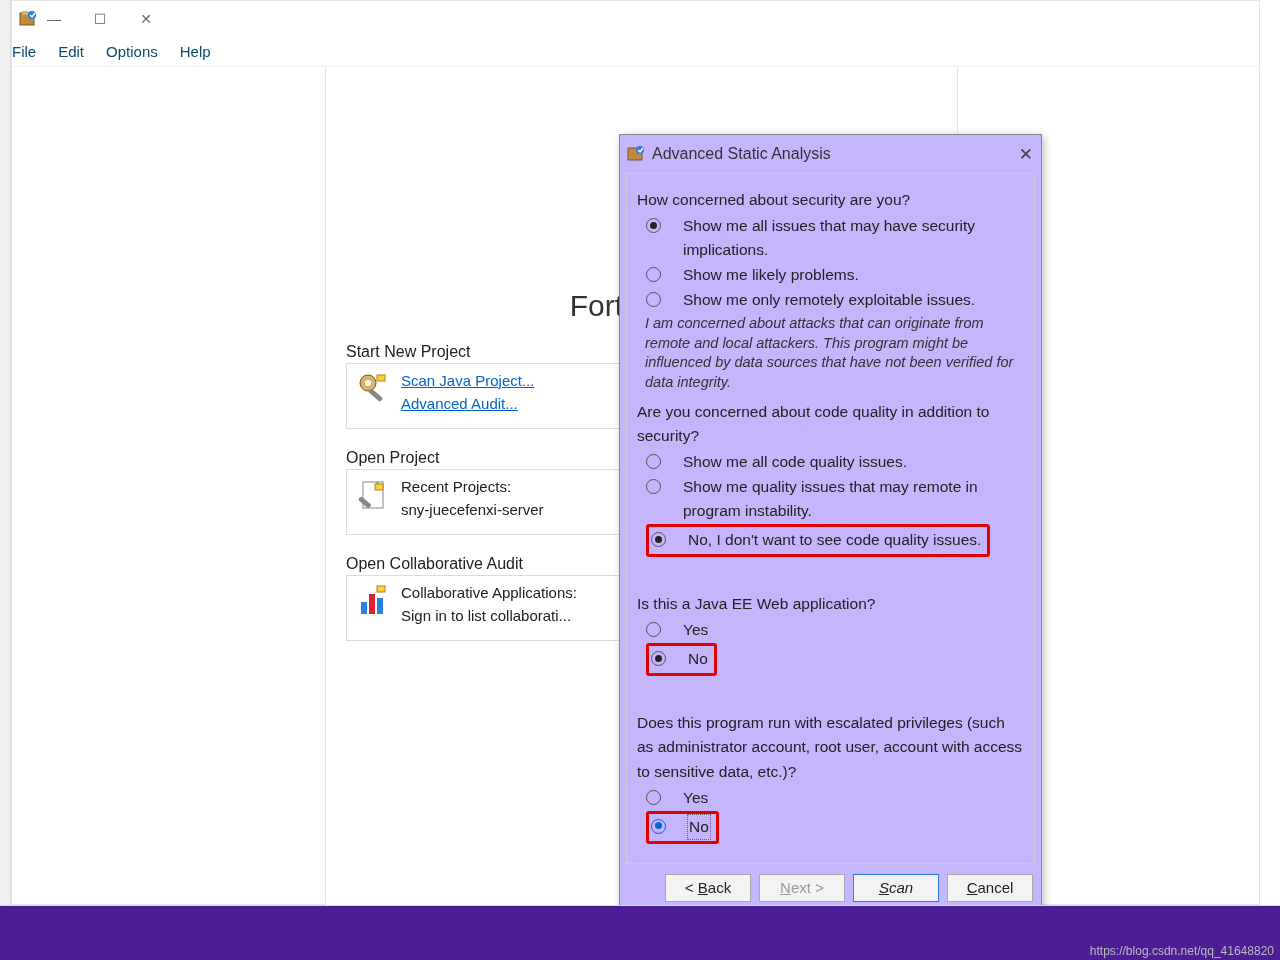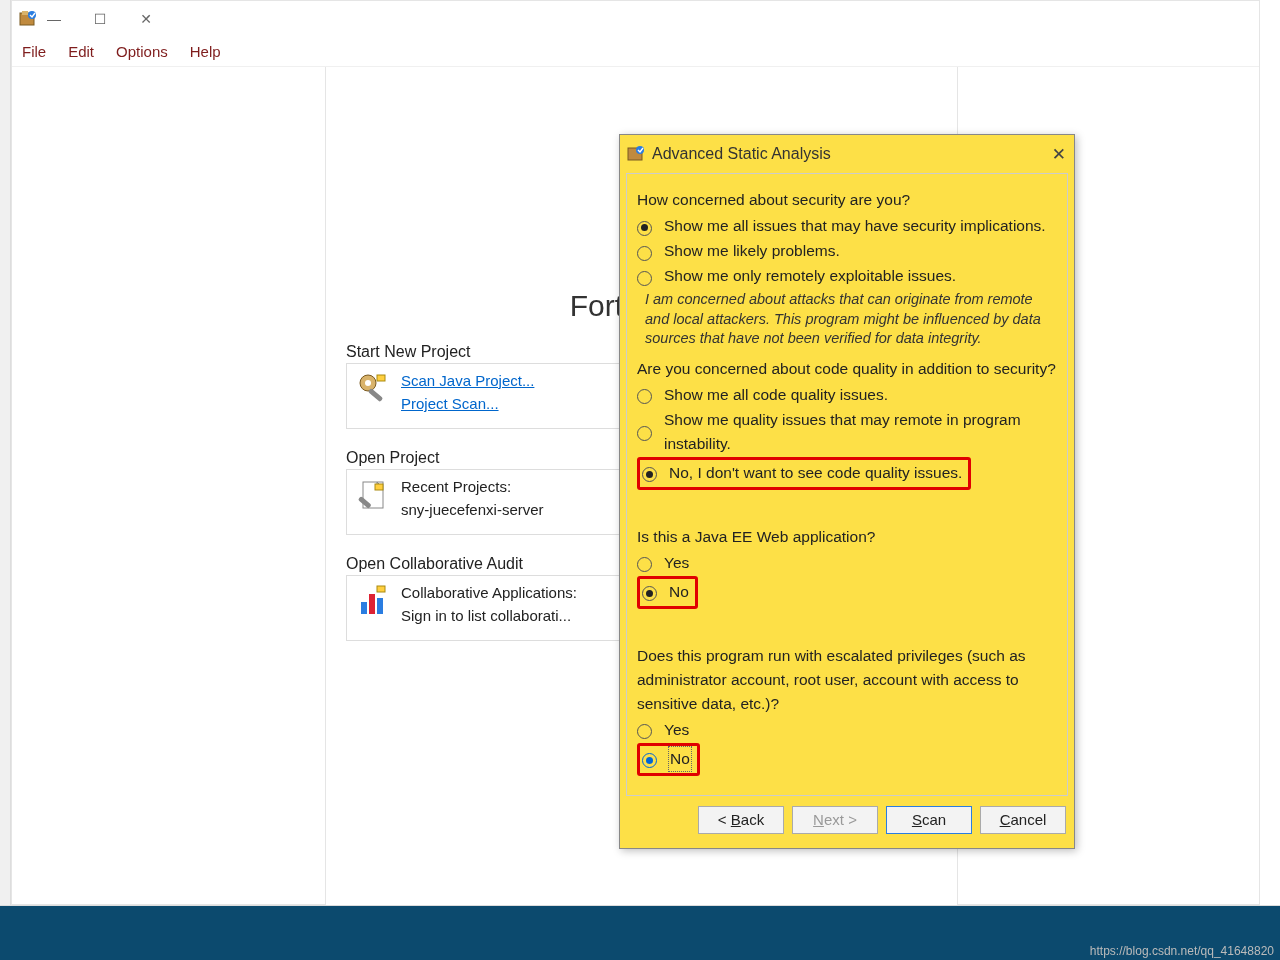--- a/index.html
+++ b/index.html
@@ -4,56 +4,56 @@
 <style>
 * { box-sizing: border-box; margin: 0; padding: 0; font-family: "Segoe UI", Tahoma, sans-serif; }
 body { background: #fff; width: 1280px; height: 960px; overflow: hidden; position: relative; color: #222; }
 .left-strip { position:absolute; left:0; top:0; width:11px; height:960px; background:#f0f0f0; border-right:1px solid #ddd; font-size:12px; color:#333; padding-top:80px; }
 .main-window{position:absolute;left:11px;top:0;width:1249px;height:905px;background:#fff;border:1px solid #e5e5e5;}
 .titlebar{height:36px;display:flex;align-items:center;padding:0 6px;}
 .titlebar-icon{width:20px;height:20px;margin-right:6px;display:inline-flex;align-items:center;justify-content:center;}
 .titlebar-text{font-size:15px;color:#333;flex:1;}
 .win-controls{display:flex;align-items:center;gap:26px;margin-right:14px;color:#666;font-size:14px;}
 .win-btn{width:20px;text-align:center;cursor:default;}
-.menubar{height:30px;display:flex;align-items:center;padding:0 10px;gap:22px;font-size:15px;color:#7f1d1d;border-bottom:1px solid #f0f0f0;}
+.menubar{height:30px;display:flex;align-items:center;padding:0 0;gap:22px;font-size:15px;color:#0c4a6e;border-bottom:1px solid #f0f0f0;}
 .menubar span{cursor:default;}
 .content{position:relative;width:100%;height:calc(100% - 66px);}
 .center-panel{position:absolute;left:313px;top:0;width:633px;height:840px;background:#fff;border-left:1px solid #e5e5e5;border-right:1px solid #e5e5e5;}
 .heading{font-size:30px;font-weight:400;color:#333;text-align:center;margin-top:222px;white-space:nowrap;}
 .group{margin:20px 20px 0 20px;}
 .group-title{font-size:16px;color:#222;margin-bottom:2px;}
 .group-body{border:1px solid #ddd;padding:8px 10px 16px 10px;display:flex;gap:10px;}
 .group-icon{width:34px;height:34px;flex-shrink:0;}
 .group-content{flex:1;font-size:15px;}
 .link{color:#0066cc;text-decoration:underline;cursor:pointer;}
 .plain{color:#222;}
-.dialog{position:absolute;left:619px;top:134px;width:456px;background:#fde047;border:1px solid #888;box-shadow:2px 2px 8px rgba(0,0,0,.25);}
+.dialog{position:absolute;left:619px;top:134px;width:423px;background:#c4b5fd;border:1px solid #888;box-shadow:2px 2px 8px rgba(0,0,0,.25);}
 .dlg-titlebar{height:38px;display:flex;align-items:center;padding:0 8px 0 6px;}
 .dlg-titlebar .titlebar-text{font-size:16px;}
 .dlg-close{font-size:17px;color:#444;cursor:default;}
 .dlg-body{border:1px solid #ccc;margin:0 6px;padding:10px 10px 18px 10px;font-size:15.5px;line-height:1.55;color:#222;}
 .q{margin-top:4px;margin-bottom:2px;}
-.opt{display:flex;align-items:center;gap:12px;margin:1px 0;}
+.opt{display:flex;align-items:flex-start;gap:22px;margin:1px 9px;}
 .radio{width:15px;height:15px;border:1.5px solid #555;border-radius:50%;margin-top:4px;flex-shrink:0;position:relative;}
 .radio.selected::after{content:"";position:absolute;left:2.5px;top:2.5px;width:7px;height:7px;background:#222;border-radius:50%;}
 .radio.blue{border-color:#0066d6;}
 .radio.blue.selected::after{background:#0066d6;}
 .hint{font-style:italic;font-size:14.5px;color:#333;margin:2px 0 8px 8px;line-height:1.35;}
 .spacer{height:30px;}
 .dlg-buttons{display:flex;justify-content:flex-end;gap:8px;padding:10px 8px 14px 0;}
 .btn{width:86px;height:28px;border:1px solid #aaa;background:#f3f3f3;font-size:14px;display:flex;align-items:center;justify-content:center;cursor:default;}
-.btn.primary{border-color:#2a7de1;}
+.btn.primary{border-color:#2a7de1;font-style:italic;}
 .btn.disabled{color:#999;}
 .under{text-decoration:underline;}
 .sc{font-size:15px;}
 .svgicon{width:100%;height:100%;}
 .date-col{color:#333;font-size:16px;padding-left:10px;}
 .opt.boxed{border:3px solid #e00000;border-radius:3px;padding:1px 6px 2px 2px;width:fit-content;}
 .dotted{outline:1px dotted #666;padding:0 1px;}
-.bottom-bar{position:absolute;left:0;bottom:0;width:1280px;height:55px;background:#0c4a6e;border-top:1px solid #ddd;}
+.bottom-bar{position:absolute;left:0;bottom:0;width:1280px;height:55px;background:#4c1d95;border-top:1px solid #ddd;}
 .bottom-bar .watermark{position:absolute;right:6px;bottom:2px;font-size:12px;color:#bbb;}
 </style>
 </head>
 <body>
 
 <div class="left-strip"></div>
 
 <div class="main-window">
   <div class="titlebar">
     <span class="titlebar-icon">
@@ -86,21 +86,21 @@
           <div class="group-icon">
             <svg class="svgicon" viewBox="0 0 34 34">
                 <circle cx="11" cy="11" r="8" fill="#d9b36b" stroke="#7a5a20"></circle>
                 <circle cx="11" cy="11" r="3" fill="#fff"></circle>
                 <rect x="14" y="16" width="16" height="5" rx="2" transform="rotate(40 14 16)" fill="#888"></rect>
                 <rect x="20" y="3" width="8" height="6" fill="#ffcf3f" stroke="#aa8a10"></rect>
               </svg>
           </div>
           <div class="group-content">
             <div><a class="link">Scan Java Project...</a></div>
-            <div style="margin-top:6px;"><a class="link">Project Scan...</a></div>
+            <div style="margin-top:6px;"><a class="link">Advanced Audit...</a></div>
           </div>
         </div>
       </div>
 
       <div class="group">
         <div class="group-title">Open Project</div>
         <div class="group-body">
           <div class="group-icon">
             <svg class="svgicon" viewBox="0 0 34 34">
                 <rect x="6" y="4" width="20" height="26" fill="#fff" stroke="#888"></rect>

